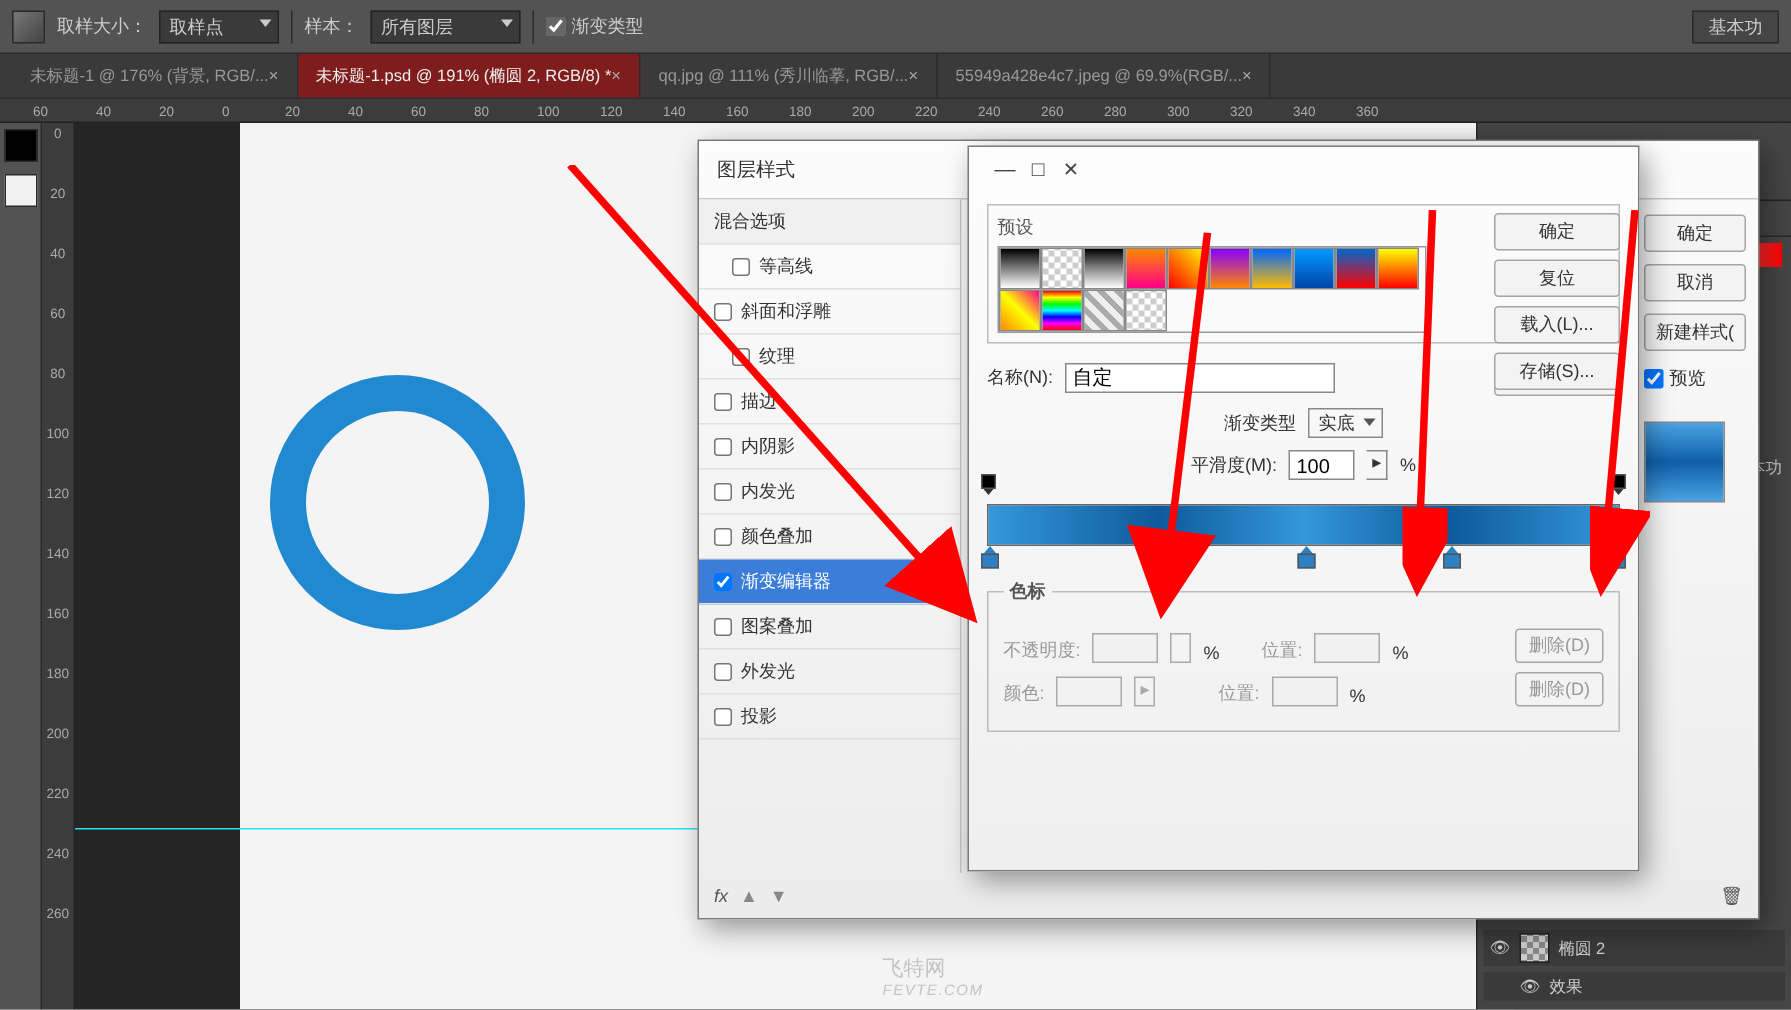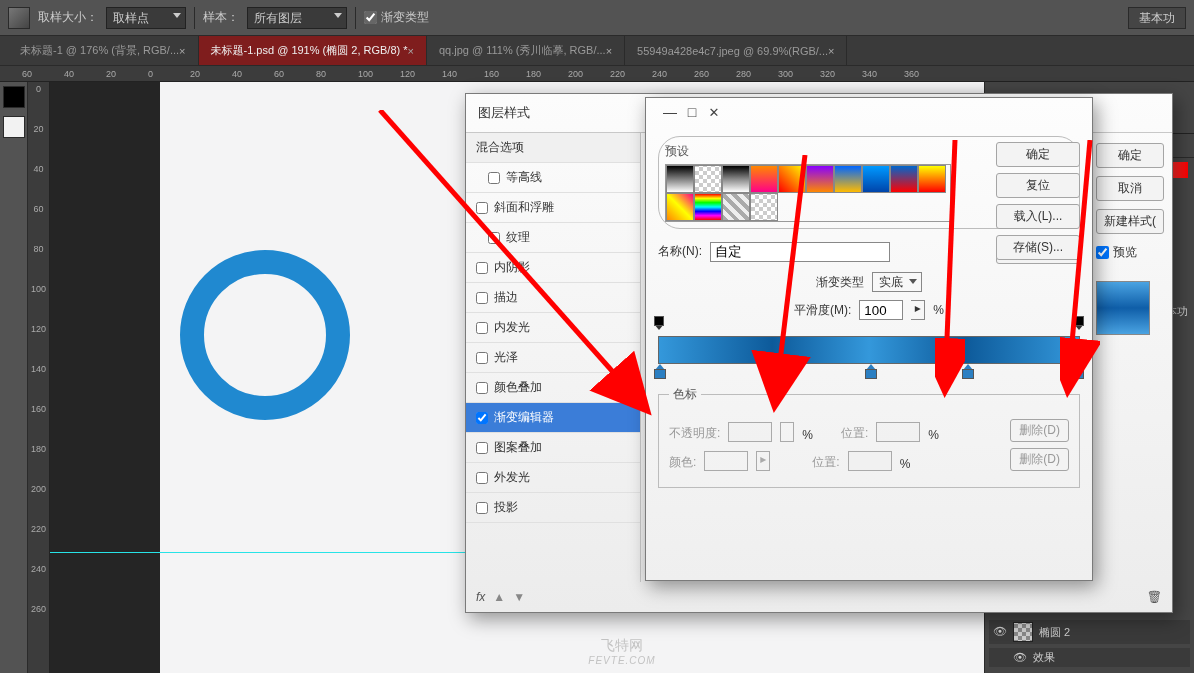--- a/index.html
+++ b/index.html
@@ -30,21 +30,21 @@
     
     .main { position: relative; display: flex; height: calc(673px - 36px - 30px - 16px); }
     .toolbar { width: 28px; background: #535353; border-right: 1px solid #2a2a2a; display: flex; flex-direction: column; align-items: center; padding-top: 4px; gap: 8px; }
     .tool-icon { width: 22px; height: 22px; background: #4a4a4a; border: 1px solid #2a2a2a; }
     .ruler-v { width: 22px; background: #3c3c3c; border-right: 1px solid #222; display: flex; flex-direction: column; align-items: center; font-size: 9px; color: #aaa; padding-top: 2px; }
     .ruler-v div { height: 40px; writing-mode: horizontal-tb; }
     .canvas-area { flex: 1; background: #252525; position: relative; overflow: hidden; }
     .canvas { position: absolute; left: 110px; top: 0; width: 850px; height: 100%; background: #f4f4f5; }
     .ring-inner { position: absolute; left: 130px; top: 168px; width: 170px; height: 170px; border-radius: 50%; border: 24px solid #2089d0; background: #f4f4f5; box-shadow: inset 0 0 0 0 transparent; }
     .guide-h { position: absolute; left: 0; top: 470px; right: 0; height: 1px; background: #27e3e7; }
-    .watermark { position: absolute; bottom: 6px; left: 50%; transform: translateX(-50%); color: #c3c3c3; font-size: 14px; text-align: center; line-height: 1.3; }
+    .watermark { position: absolute; bottom: 6px; left: 50%; transform: translateX(-50%); color: #c3c3c3; font-size: 14px; text-align: left; line-height: 1.3; }
 
     
     .right-panels { position: absolute; right: 0; top: 0; width: 210px; background: #454545; border-left: 1px solid #2a2a2a; height: 100%; }
     .panel-tabs { display: flex; height: 24px; align-items: center; border-bottom: 1px solid #2a2a2a; padding-left: 30px; gap: 12px; font-size: 12px; }
     .panel-tab { color: #ccc; padding: 2px 6px; }
     .panel-tab.active { background: #535353; color: #fff; }
     .hue-bar { height: 16px; margin: 4px 6px; background: linear-gradient(to right, red, white, red); }
     .panel-btn2 { position: absolute; right: 6px; top: 222px; font-size: 11px; color: #ccc; }
     .layer-row { position: absolute; bottom: 6px; left: 0; right: 0; display: flex; flex-direction: column; padding: 0 4px; gap: 4px; }
     .layer-item { display: flex; align-items: center; gap: 6px; background: #3a3a3a; padding: 2px 4px; font-size: 11px; }
@@ -89,21 +89,21 @@
     .ge-input { border: 1px solid #888; padding: 2px 4px; height: 20px; }
     .ge-gradient { position: relative; margin: 16px 0 10px; }
     .grad-bar { height: 28px; width: 100%; border: 1px solid #666; background: linear-gradient(to right, #3498db 0%, #0d5a9a 27%, #3498db 50%, #0d5a9a 73%, #3498db 100%); }
     .stop-top { position: absolute; top: -12px; width: 10px; height: 10px; }
     .stop-top::before { content:''; position:absolute; top:0; left:0; width:0; height:0; border-left:5px solid transparent; border-right:5px solid transparent; border-top:6px solid #333; }
     .stop-top::after { content:''; position:absolute; top:-8px; left:0; width:8px; height:8px; background:#000; border:1px solid #555; }
     .stop-bot { position: absolute; bottom: -14px; width: 12px; height: 14px; }
     .stop-bot::before { content:''; position:absolute; top:0; left:1px; width:0; height:0; border-left:5px solid transparent; border-right:5px solid transparent; border-bottom:6px solid #2b7fc2; }
     .stop-bot::after { content:''; position:absolute; top:5px; left:0; width:10px; height:8px; background:#2b7fc2; border:1px solid #555; }
     .fs-stops { border: 1px solid #bcbcbc; margin-top: 22px; padding: 10px 10px; }
-    .fs-stops legend { color: #555; padding: 0 4px; font-size: 12px; }
+    .fs-stops legend { color: #555; padding: 0 4px; font-size: 12px; font-weight: bold; }
     .fs-row { display: flex; align-items: flex-end; gap: 8px; margin: 6px 0; font-size: 12px; }
     .fs-row .win-btn { padding: 2px 8px; color:#888; }
     .fs-row input { width: 44px; height: 20px; border: 1px solid #aaa; }
     .sel-dd { display:inline-block; border:1px solid #888; padding:1px 18px 1px 6px; height:20px; position:relative; }
     .sel-dd::after { content:''; position:absolute; right:4px; top:6px; border-left:4px solid transparent; border-right:4px solid transparent; border-top:5px solid #555; }
 
     
     .arrow { position: absolute; z-index: 50; }
   </style>
 </head>
@@ -235,33 +235,29 @@
       <div class="ls-item">
           <input type="checkbox" class="ls-chk" style="">
           <span>斜面和浮雕</span>
         </div>
       <div class="ls-item" style="padding-left:22px;">
           <input type="checkbox" class="ls-chk" style="">
           <span>纹理</span>
         </div>
       <div class="ls-item">
           <input type="checkbox" class="ls-chk" style="">
+          <span>描边</span>
+        </div>
+      <div class="ls-item">
+          <input type="checkbox" class="ls-chk" style="">
           <span>内阴影</span>
         </div>
       <div class="ls-item">
           <input type="checkbox" class="ls-chk" style="">
-          <span>描边</span>
-        </div>
-      <div class="ls-item">
-          <input type="checkbox" class="ls-chk" style="">
           <span>内发光</span>
-        </div>
-      <div class="ls-item">
-          <input type="checkbox" class="ls-chk" style="">
-          <span>光泽</span>
         </div>
       <div class="ls-item">
           <input type="checkbox" class="ls-chk" style="">
           <span>颜色叠加</span>
         </div>
       <div class="ls-item sel">
           <input type="checkbox" class="ls-chk" checked="" style="">
           <span>渐变编辑器</span>
         </div>
       <div class="ls-item">
@@ -298,21 +294,21 @@
   </div>
 </div>
 
 <div class="dlg dlg-ge">
   <div class="ge-title">
     <span class="wbtn">—</span>
     <span class="wbtn">□</span>
     <span class="wbtn close">✕</span>
   </div>
   <div class="ge-body">
-    <fieldset class="ge-preset-frame" style="position:relative;border-radius:22px;">
+    <fieldset class="ge-preset-frame" style="position:relative;">
       <div class="ge-preset-bar">
         <span class="ge-preset-label">预设</span>
         <span class="ge-gear">⚙</span>
       </div>
       <div class="ge-swatches">
         <div class="sw" style="background:linear-gradient(#000,#fff)"></div>
         <div class="sw" style="background:repeating-conic-gradient(#ccc 0 25%, #fff 0 50%) 0/8px 8px"></div>
         <div class="sw" style="background:linear-gradient(#000,#888,#fff)"></div>
         <div class="sw" style="background:linear-gradient(#f80,#f08)"></div>
         <div class="sw" style="background:linear-gradient(45deg,#f00,#ff0)"></div>

